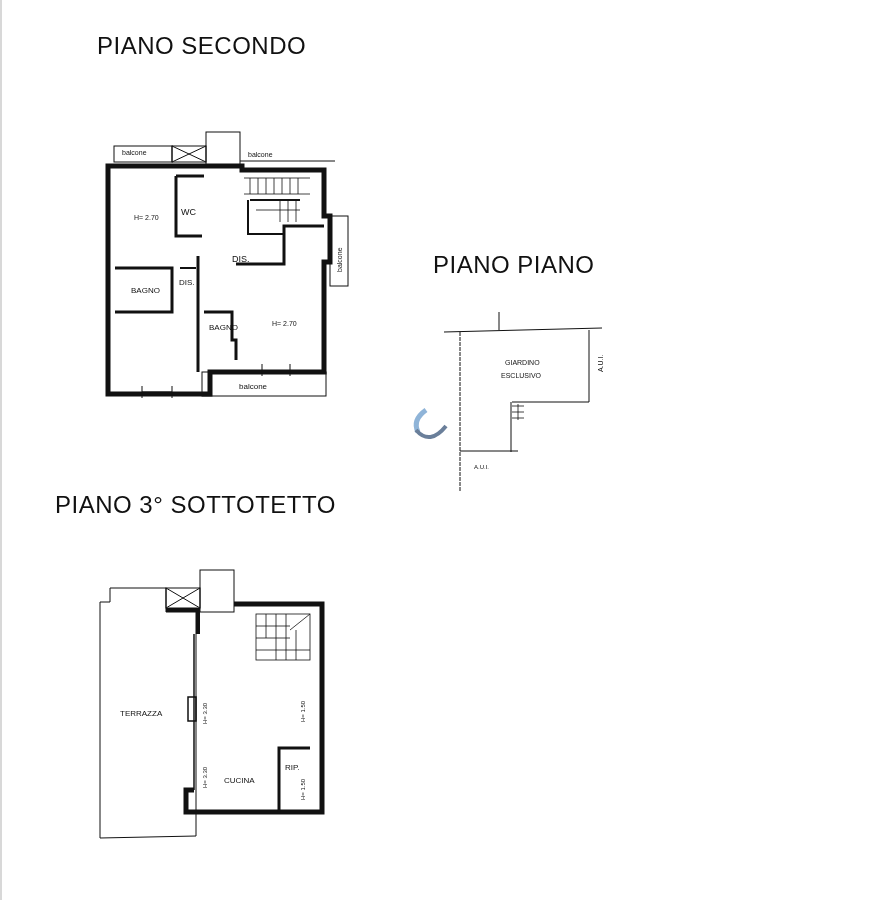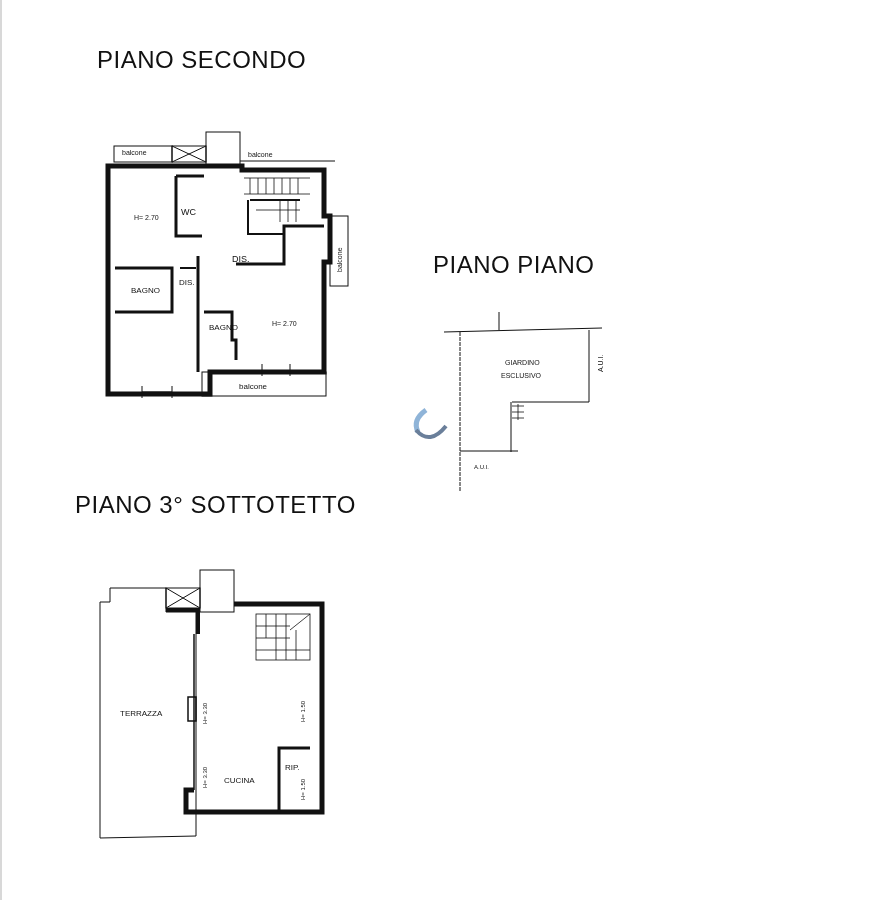--- a/index.html
+++ b/index.html
@@ -7,23 +7,23 @@
   .page-edge{position:absolute;left:0;top:0;width:2px;height:900px;background:#d8d8d8;}
   .title{position:absolute;font-size:24px;letter-spacing:0.5px;color:#111;white-space:nowrap;}
   svg{position:absolute;left:0;top:0;}
   .lbl{font-family:"Liberation Sans",sans-serif;fill:#111;}
 </style>
 </head>
 <body>
 
 <div class="page-edge"></div>
 
-<div class="title" style="left:97px;top:46px;text-align:right;">PIANO SECONDO</div>
+<div class="title" style="left:97px;top:32px;text-align:right;">PIANO SECONDO</div>
 <div class="title" style="left:433px;top:251px;">PIANO PIANO</div>
-<div class="title" style="left:75px;top:491px;text-align:center;">PIANO 3° SOTTOTETTO</div>
+<div class="title" style="left:55px;top:491px;text-align:center;">PIANO 3° SOTTOTETTO</div>
 
 <svg width="871" height="900" viewBox="0 0 871 900" xmlns="http://www.w3.org/2000/svg">
 
   <g stroke="#111" fill="none">
 
     <rect x="114" y="146" width="58" height="16" stroke-width="1"></rect>
     <rect x="172" y="146" width="34" height="16" stroke-width="1"></rect>
     <line x1="172" y1="146" x2="206" y2="162" stroke-width="1"></line>
     <line x1="206" y1="146" x2="172" y2="162" stroke-width="1"></line>
     <rect x="206" y="132" width="34" height="34" stroke-width="1"></rect>

